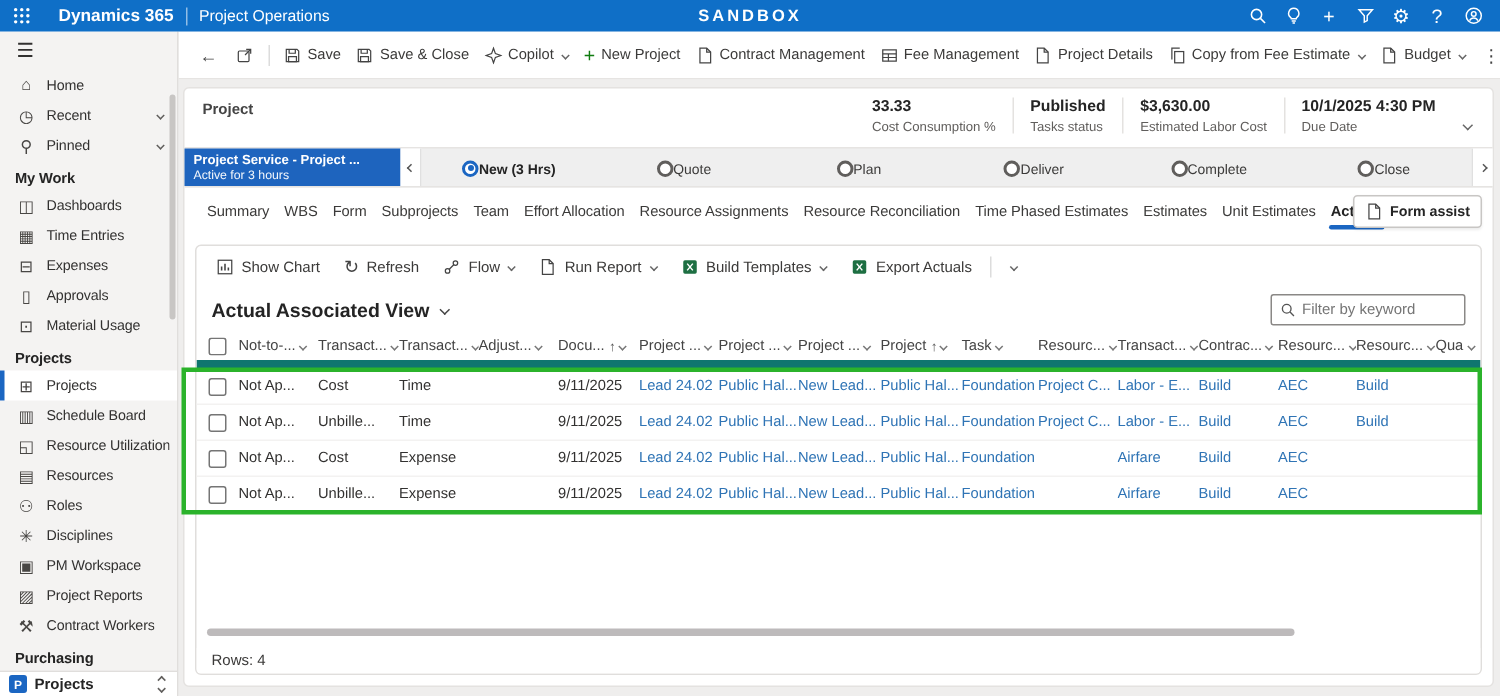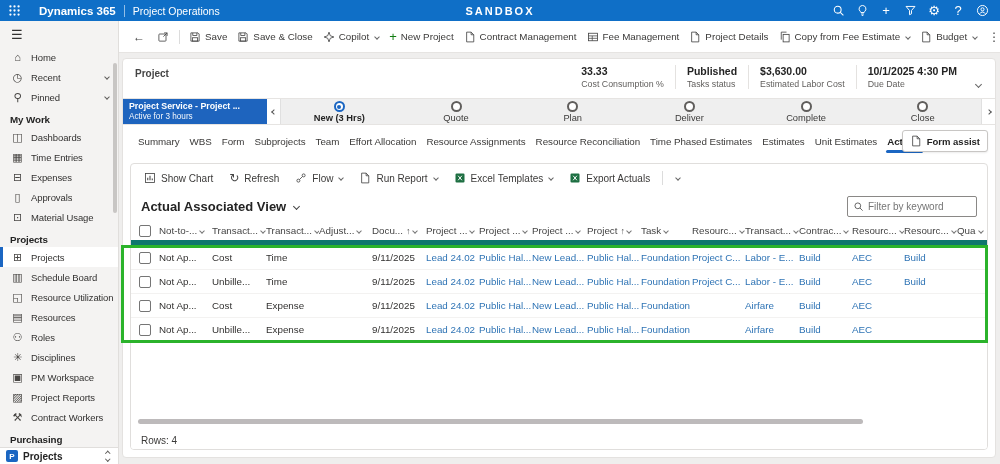--- a/index.html
+++ b/index.html
@@ -65,21 +65,21 @@
   .hdrchv{padding:8px 8px;cursor:pointer}
 
   .bpfbar{height:27px;display:flex;align-items:stretch;border-top:1px solid #e6e4e2;border-bottom:1px solid #e6e4e2;background:#efefef}
   .bpfbox{flex:none;width:144px;background:#1e64be;color:#fff;padding:2px 6px;cursor:pointer}
   .bpfname{font-size:8.8px;font-weight:bold;white-space:nowrap;overflow:hidden}
   .bpfstatus{font-size:8.2px;opacity:.95;margin-top:1px;white-space:nowrap}
   .bpfnav{flex:none;width:14px;background:#fff;display:flex;align-items:center;justify-content:center;border-right:1px solid #e0e0e0;cursor:pointer}
   .bpfnav.r{border-left:1px solid #e0e0e0;border-right:none}
   .bpfnav .chv{width:4px;height:4px;border-color:#555}
   .stages{flex:1;display:flex;overflow:hidden}
-  .stage{flex:1;display:flex;flex-direction:column;align-items:center;justify-content:center;cursor:pointer;padding-top:1px}
+  .stage{flex:1;display:flex;flex-direction:row;align-items:center;justify-content:center;cursor:pointer;padding-top:1px}
   .dot{width:11px;height:11px;border:2px solid #605e5c;border-radius:50%;background:#fff;position:relative}
   .stage.active .dot{border-color:#1b66c2}
   .stage.active .dot::after{content:'';position:absolute;inset:1.5px;background:#1b66c2;border-radius:50%}
   .slabel{font-size:9.3px;color:#3b3a39;margin-top:1px;white-space:nowrap}
   .stage.active .slabel{font-weight:bold;color:#242424}
 
   .tabsrow{position:relative;display:flex;align-items:center;padding:4px 10px 0;height:30px;white-space:nowrap;overflow:hidden}
   .tab{padding:5px 5px 7px;font-size:9.8px;color:#3b3a39;cursor:pointer;position:relative;flex:none;letter-spacing:-.05px}
   .tab.active{font-weight:bold;color:#242424}
   .tab.active::after{content:'';position:absolute;left:4px;right:4px;bottom:1px;height:2.5px;background:#1b66c2;border-radius:2px}
@@ -481,21 +481,21 @@
               <path d="M9.5 1.5V5H13" fill="none" stroke="#444" stroke-width="1.1"></path>
             </svg>
           <span>Run Report</span>
           <span class="chv"></span>
         </button>
         <button class="gbtn">
           <svg class="svgic" viewBox="0 0 16 16">
               <rect x="2" y="2" width="12" height="12" rx="1.5" fill="#1d6f42"></rect>
               <path d="M5.5 5l5 6M10.5 5l-5 6" stroke="#fff" stroke-width="1.3"></path>
             </svg>
-          <span>Excel Templates</span>
+          <span>Build Templates</span>
           <span class="chv"></span>
         </button>
         <button class="gbtn">
           <svg class="svgic" viewBox="0 0 16 16">
               <rect x="2" y="2" width="12" height="12" rx="1.5" fill="#1d6f42"></rect>
               <path d="M5.5 5l5 6M10.5 5l-5 6" stroke="#fff" stroke-width="1.3"></path>
             </svg>
           <span>Export Actuals</span>
         </button>
         <span class="vdiv"></span>

